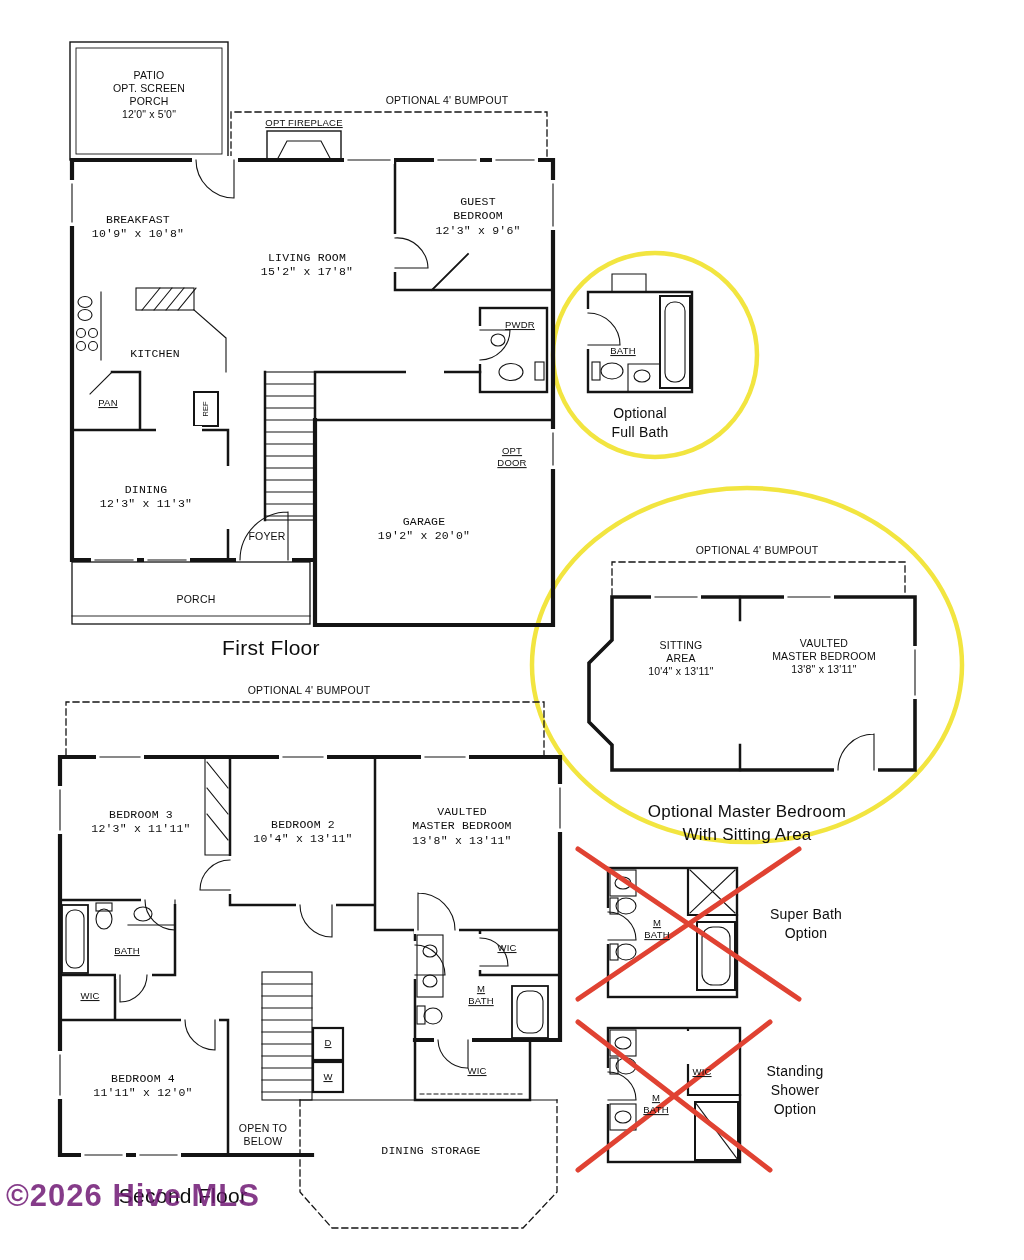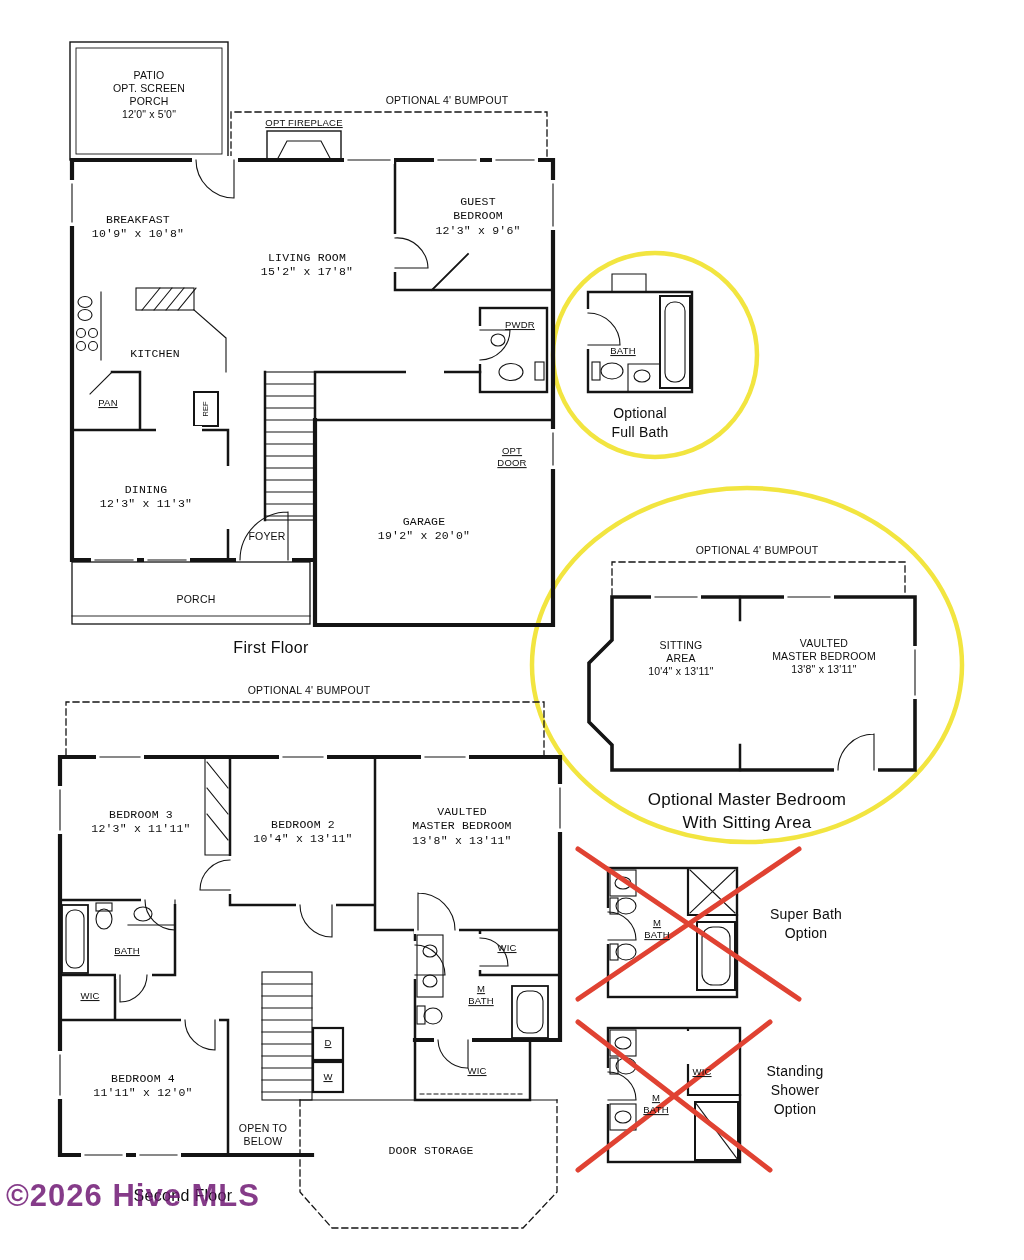--- a/index.html
+++ b/index.html
@@ -7,22 +7,22 @@
   body { position:relative; background:#ffffff; overflow:hidden;
          font-family:"Liberation Sans","DejaVu Sans",sans-serif; color:#101010; }
   .stage { position:absolute; inset:0; }
   svg.plan { position:absolute; left:0; top:0; }
   .lbl { position:absolute; transform:translate(-50%,-50%); text-align:center;
          white-space:pre-line; line-height:1.25; letter-spacing:.2px; color:#0d0d0d; }
   .s9  { font-size:9.5px;text-decoration:underline; }
   .s10 { font-size:10.5px; }
   .s11 { font-size:11.5px;font-family:Liberation Mono, monospace; }
   .cap  { font-size:14px; line-height:1.35; }
-  .cap2 { font-size:17px;   line-height:1.35; }
-  .title{ font-size:16px; letter-spacing:.3px; }
+  .cap2 { font-size:17px;   line-height:1.35;margin-top:12px; }
+  .title{ font-size:21px; letter-spacing:.3px; }
   .rot { transform:translate(-50%,-50%) rotate(-90deg); font-size:7.5px; letter-spacing:0; }
   .wm { position:absolute; left:6px; top:1178px; font-size:31px; font-weight:700;
         color:#701a75; opacity:.85; letter-spacing:1px; white-space:nowrap; }
 </style>
 </head>
 <body>
 
 <div class="stage">
 
 <svg class="plan" width="1024" height="1260" viewBox="0 0 1024 1260">
@@ -275,21 +275,21 @@
 <div class="lbl s9" style="left:507px;top:948px">WIC</div>
 <div class="lbl s9" style="left:481px;top:995px">M
 BATH</div>
 <div class="lbl s11" style="left:143px;top:1086px">BEDROOM 4
 11'11" x 12'0"</div>
 <div class="lbl s10" style="left:263px;top:1135px">OPEN TO
 BELOW</div>
 <div class="lbl s9" style="left:328px;top:1043px">D</div>
 <div class="lbl s9" style="left:328px;top:1077px">W</div>
 <div class="lbl s9" style="left:477px;top:1071px">WIC</div>
-<div class="lbl s11" style="left:431px;top:1151px">DOOR STORAGE</div>
+<div class="lbl s11" style="left:431px;top:1151px">DINING STORAGE</div>
 <div class="lbl title" style="left:183px;top:1196px">Second Floor</div>
 
 <div class="lbl s9" style="left:657px;top:929px">M
 BATH</div>
 <div class="lbl cap" style="left:806px;top:924px">Super Bath
 Option</div>
 
 <div class="lbl s9" style="left:702px;top:1072px">WIC</div>
 <div class="lbl s9" style="left:656px;top:1104px">M
 BATH</div>

